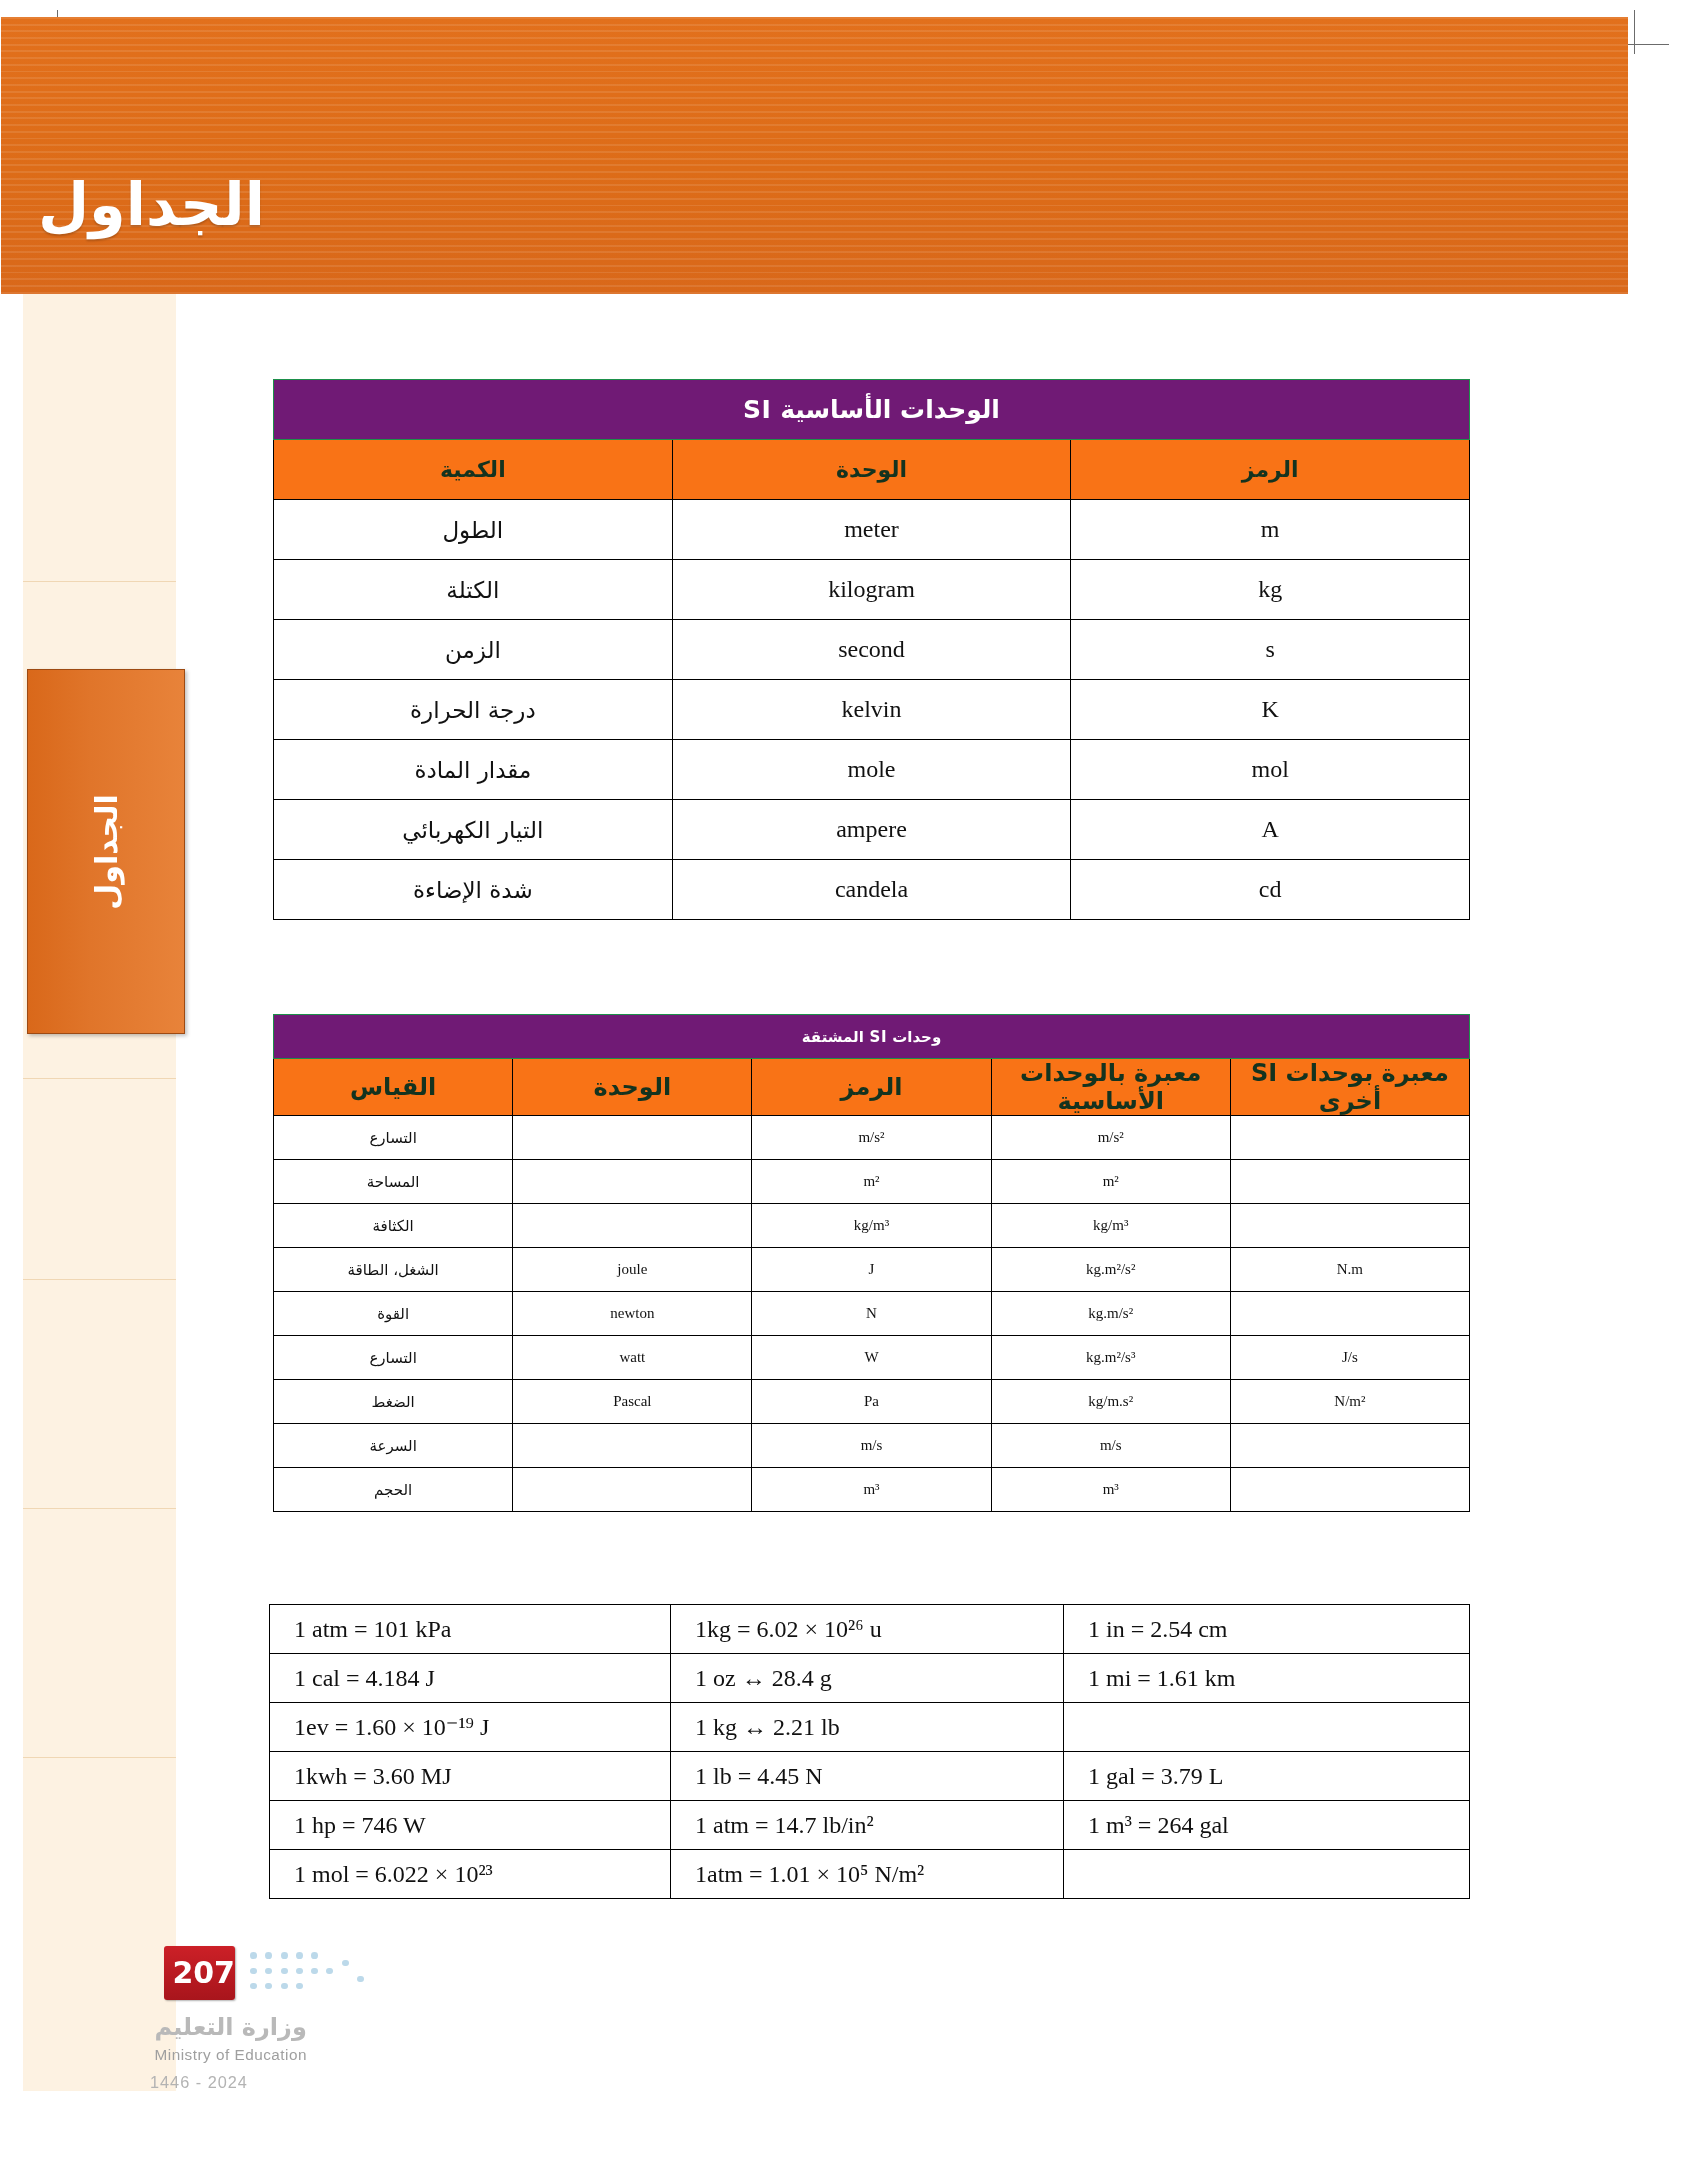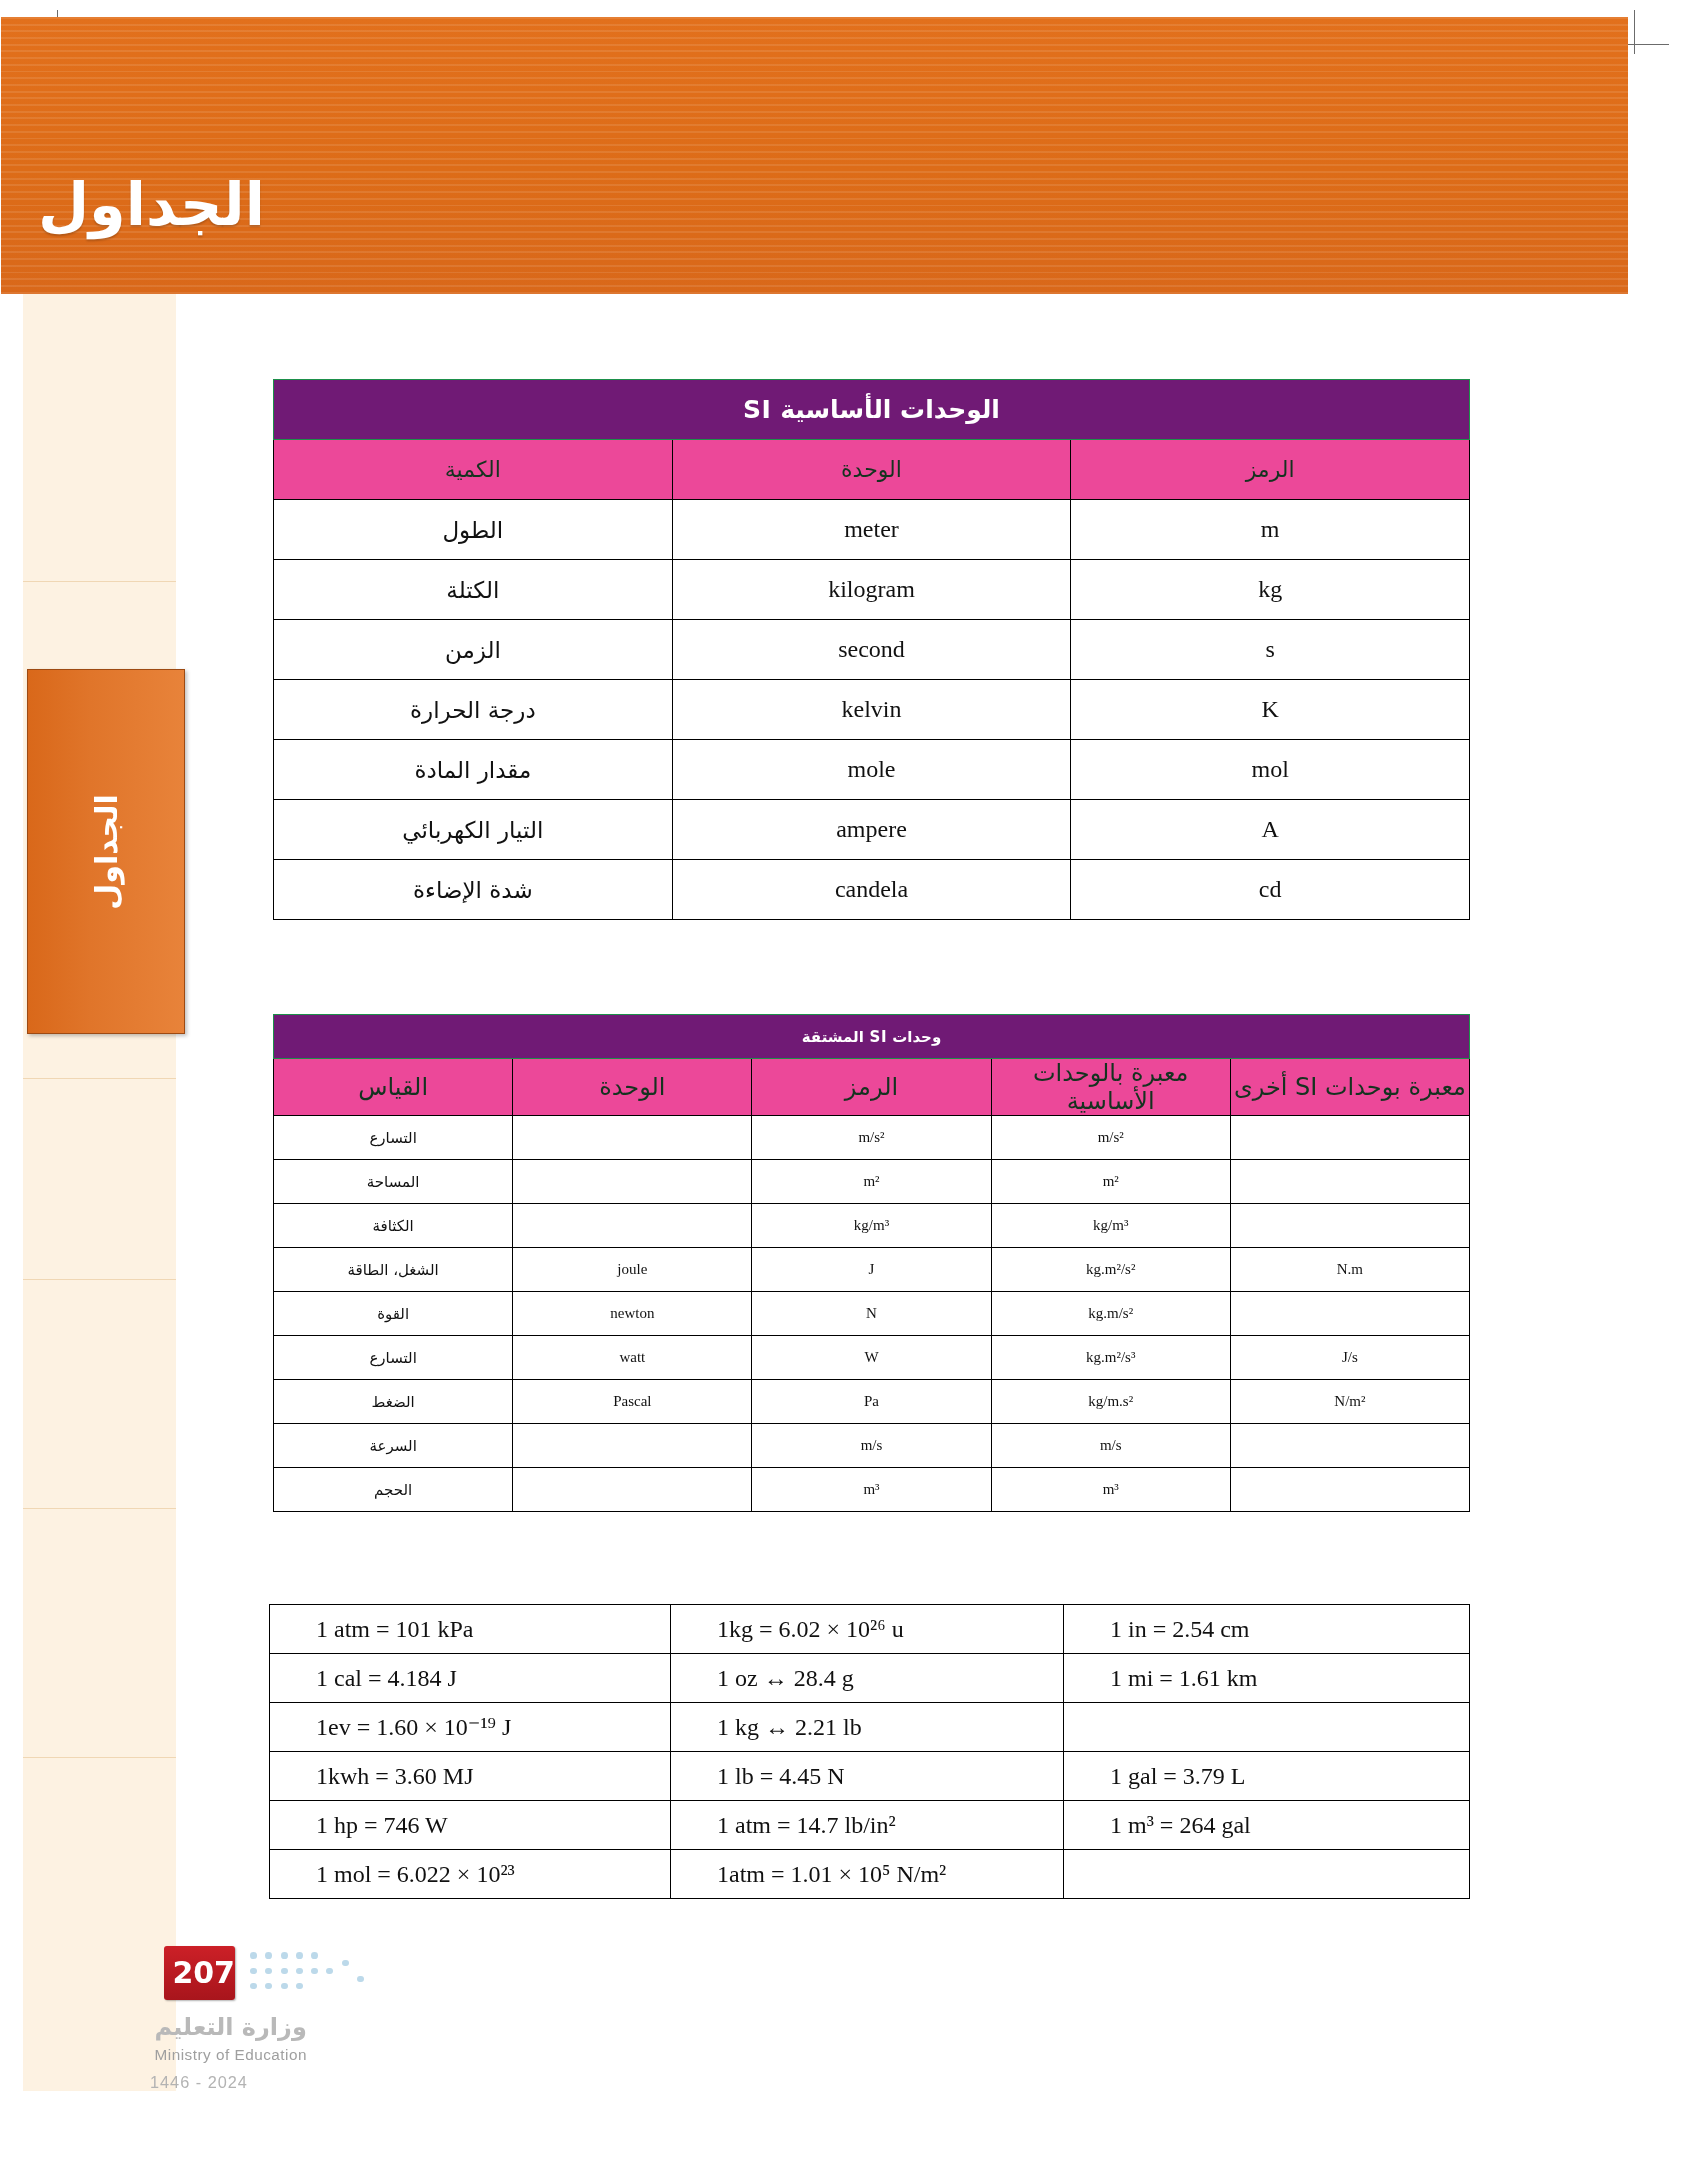--- a/index.html
+++ b/index.html
@@ -134,23 +134,23 @@
     background: #701a75;
     color: #ffffff;
     font-family: "DejaVu Sans", sans-serif;
     font-weight: bold;
     font-size: 25px;
     height: 46px;
     border: 1px solid #1d8f4a;
     letter-spacing: 0.5px;
   }
   .tbl-head td {
-    background: #ec4899;
-    font-family: "DejaVu Sans", sans-serif;
-    font-weight: normal;
+    background: #f97316;
+    font-family: "DejaVu Sans", sans-serif;
+    font-weight: bold;
     font-size: 22px;
     height: 50px;
     color: #14331f;
   }
   .ar {
     font-family: "DejaVu Sans", sans-serif;
     font-size: 23px;
     direction: rtl;
   }
   .latin {
@@ -179,21 +179,21 @@
   #table-conversions { margin-top: 92px; }
   #table-conversions td { height: 48px; font-size: 24px; }
   #table-conversions td.cell {
     text-align: right;
     padding-right: 0;
     padding-left: 0;
   }
   #table-conversions .cell span {
     display: inline-block;
     direction: ltr;
-    padding-left: 46px;
+    padding-left: 24px;
     text-align: left;
     width: 100%;
     box-sizing: border-box;
   }
   #table-conversions .c1 { width: 405px; }
   #table-conversions .c2 { width: 392px; }
   #table-conversions .c3 { width: 400px; }
 
   
   .footer {

